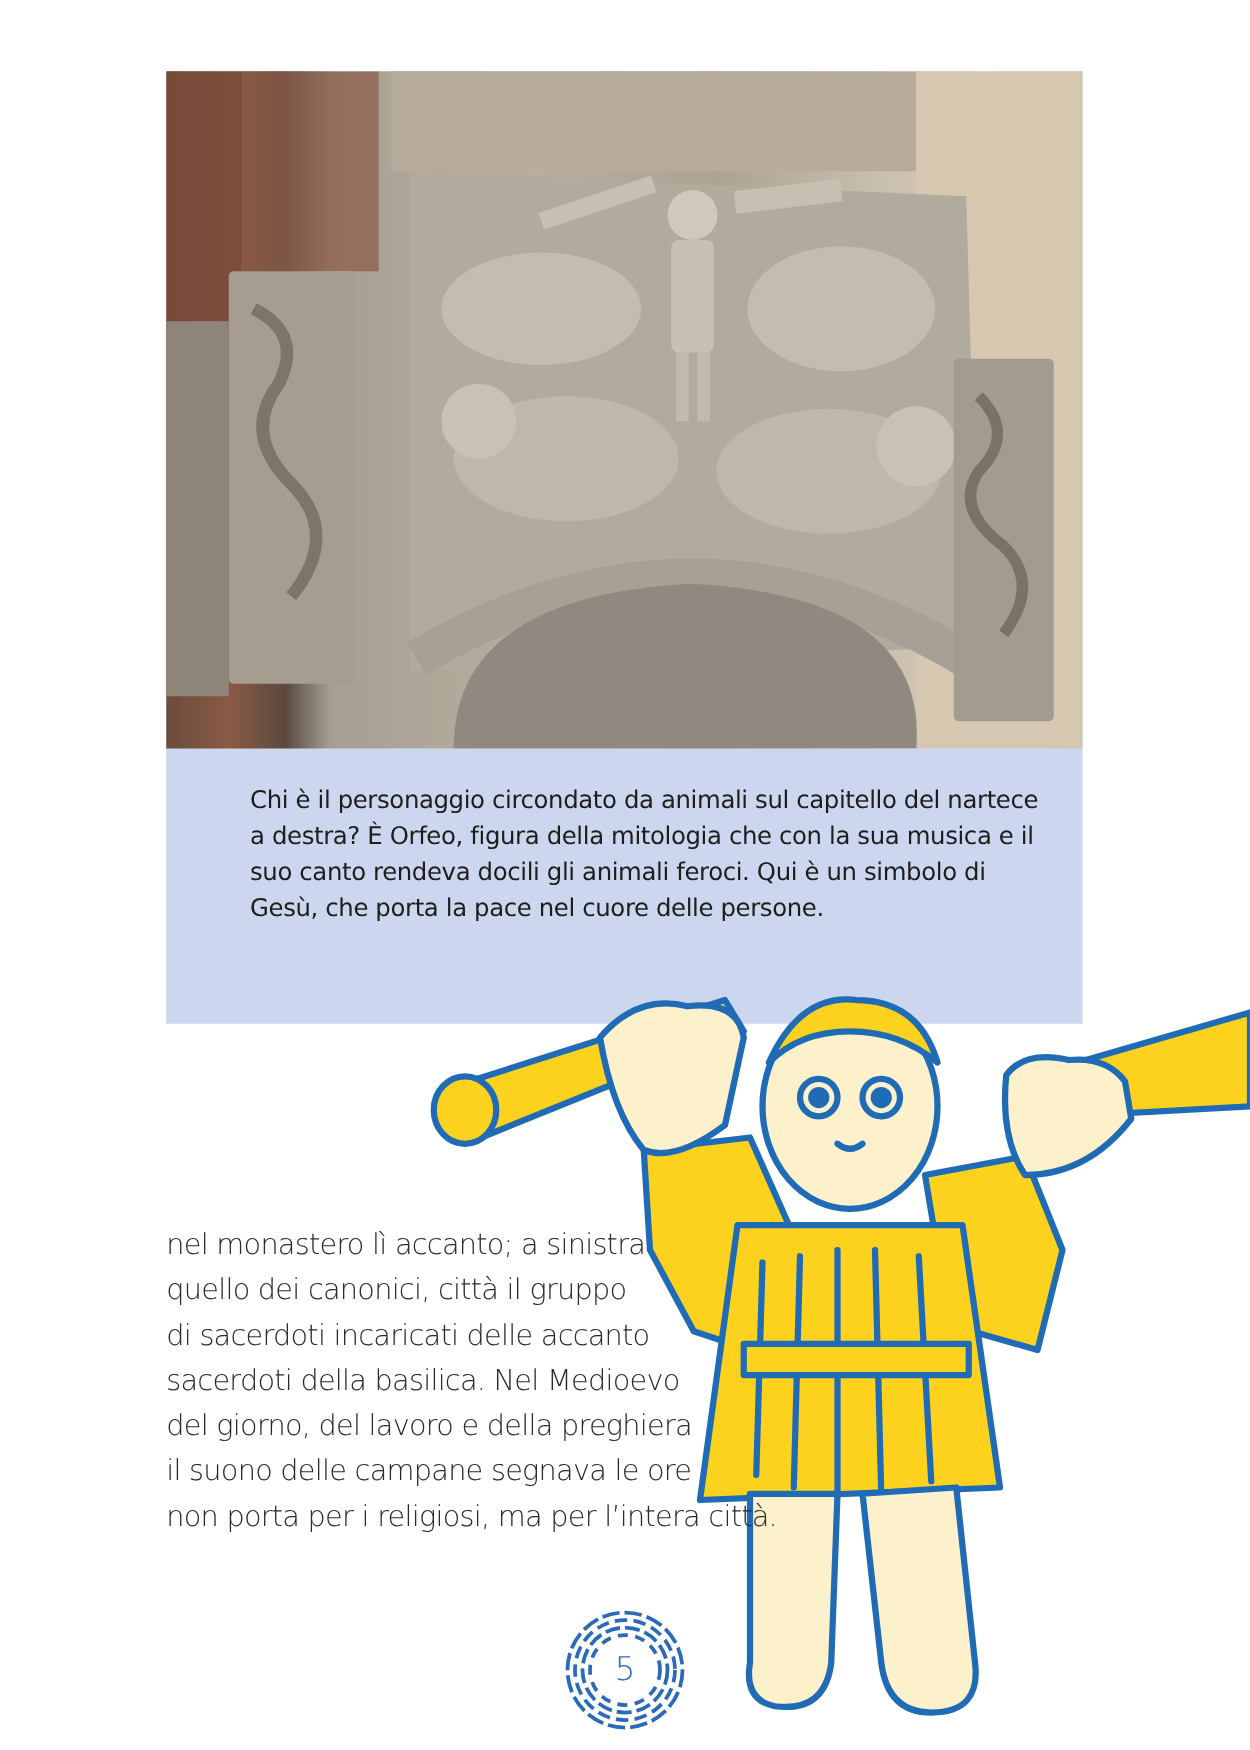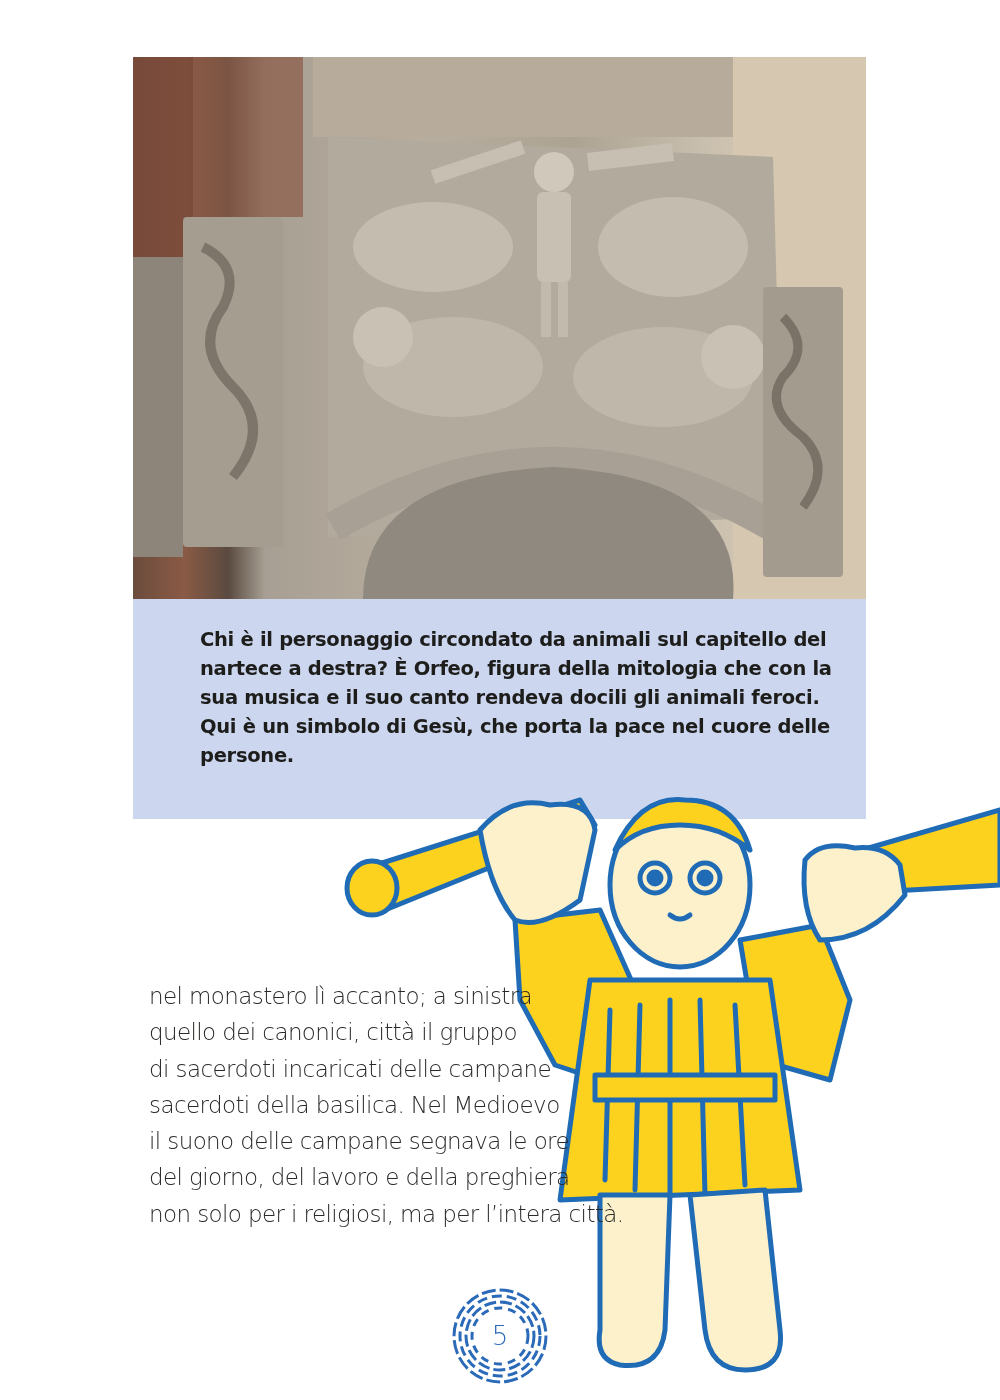--- a/index.html
+++ b/index.html
@@ -1,25 +1,25 @@
 <!DOCTYPE html>
 <html><head>
 <meta charset="utf-8">
 <style>
   html,body{margin:0;padding:0;background:#ffffff;}
   body{width:1000px;height:1400px;position:relative;overflow:hidden;font-family:"DejaVu Sans",sans-serif;}
   .photo{position:absolute;left:133px;top:57px;width:733px;height:542px;overflow:hidden;
     background:linear-gradient(90deg,#6b4c3d 0%,#8a5a45 7%,#5a4a40 13%,#a79f93 18%,#b8ae9f 40%,#ada393 60%,#c9bfae 78%,#d9cbb6 90%,#c8b9a2 100%);}
   .photo svg{position:absolute;left:0;top:0;}
-  .caption{position:absolute;left:133px;top:599px;width:733px;height:220px;background:#ccd6ee;font-weight:bold;}
+  .caption{position:absolute;left:133px;top:599px;width:733px;height:220px;background:#ccd6ee;}
   .caption p{position:absolute;left:67px;top:26px;width:640px;margin:0;font-family:"DejaVu Sans",sans-serif;
     font-size:19.5px;line-height:29px;color:#1d1d1b;letter-spacing:-0.3px;}
   .body-text{position:absolute;left:133px;top:978px;width:520px;margin:0;font-family:"DejaVu Sans",sans-serif;
     font-size:23px;line-height:36.3px;color:#2a2a28;font-weight:300;letter-spacing:-0.6px;}
-  .body-text span{display:block;white-space:nowrap;margin-left:16px;}
+  .body-text span{display:block;white-space:nowrap;}
   .figure{position:absolute;left:340px;top:770px;width:660px;height:620px;}
   .page-num{position:absolute;left:448px;top:1284px;width:104px;height:104px;}
   .page-num .num{position:absolute;left:0;top:0;width:104px;height:104px;display:flex;align-items:center;justify-content:center;
     font-family:"DejaVu Sans",sans-serif;font-size:26px;color:#2a6ab8;font-weight:300;}
 </style>
 </head>
 <body>
 
 <div class="photo">
   <svg width="733" height="542" viewBox="0 0 733 542">
@@ -95,25 +95,25 @@
 
       <path d="M260 425 L330 425 L325 560 Q320 600 280 595 Q255 590 260 560 Z" fill="#fdf1cc"></path>
       <path d="M350 425 L425 420 L440 560 Q445 600 405 600 Q370 600 365 560 Z" fill="#fdf1cc"></path>
     </g>
   </svg>
 </div>
 
 <div class="body-text">
   <span>nel monastero lì accanto; a sinistra</span>
   <span>quello dei canonici, città il gruppo</span>
-  <span>di sacerdoti incaricati delle campane</span>
+  <span>di sacerdoti incaricati delle accanto</span>
   <span>sacerdoti della basilica. Nel Medioevo</span>
+  <span>del giorno, del lavoro e della preghiera</span>
   <span>il suono delle campane segnava le ore</span>
-  <span>del giorno, del lavoro e della preghiera</span>
-  <span>non solo per i religiosi, ma per l’intera città.</span>
+  <span>non porta per i religiosi, ma per l’intera città.</span>
 </div>
 
 <div class="page-num">
   <svg width="104" height="104" viewBox="0 0 104 104">
     <g fill="none" stroke="#2a6ab8" stroke-width="3">
       <circle cx="52" cy="52" r="46" stroke-dasharray="14 4"></circle>
       <circle cx="52" cy="52" r="40" stroke-dasharray="10 5"></circle>
       <circle cx="52" cy="52" r="34" stroke-dasharray="12 4"></circle>
       <circle cx="52" cy="52" r="28" stroke-dasharray="8 6"></circle>
     </g>

